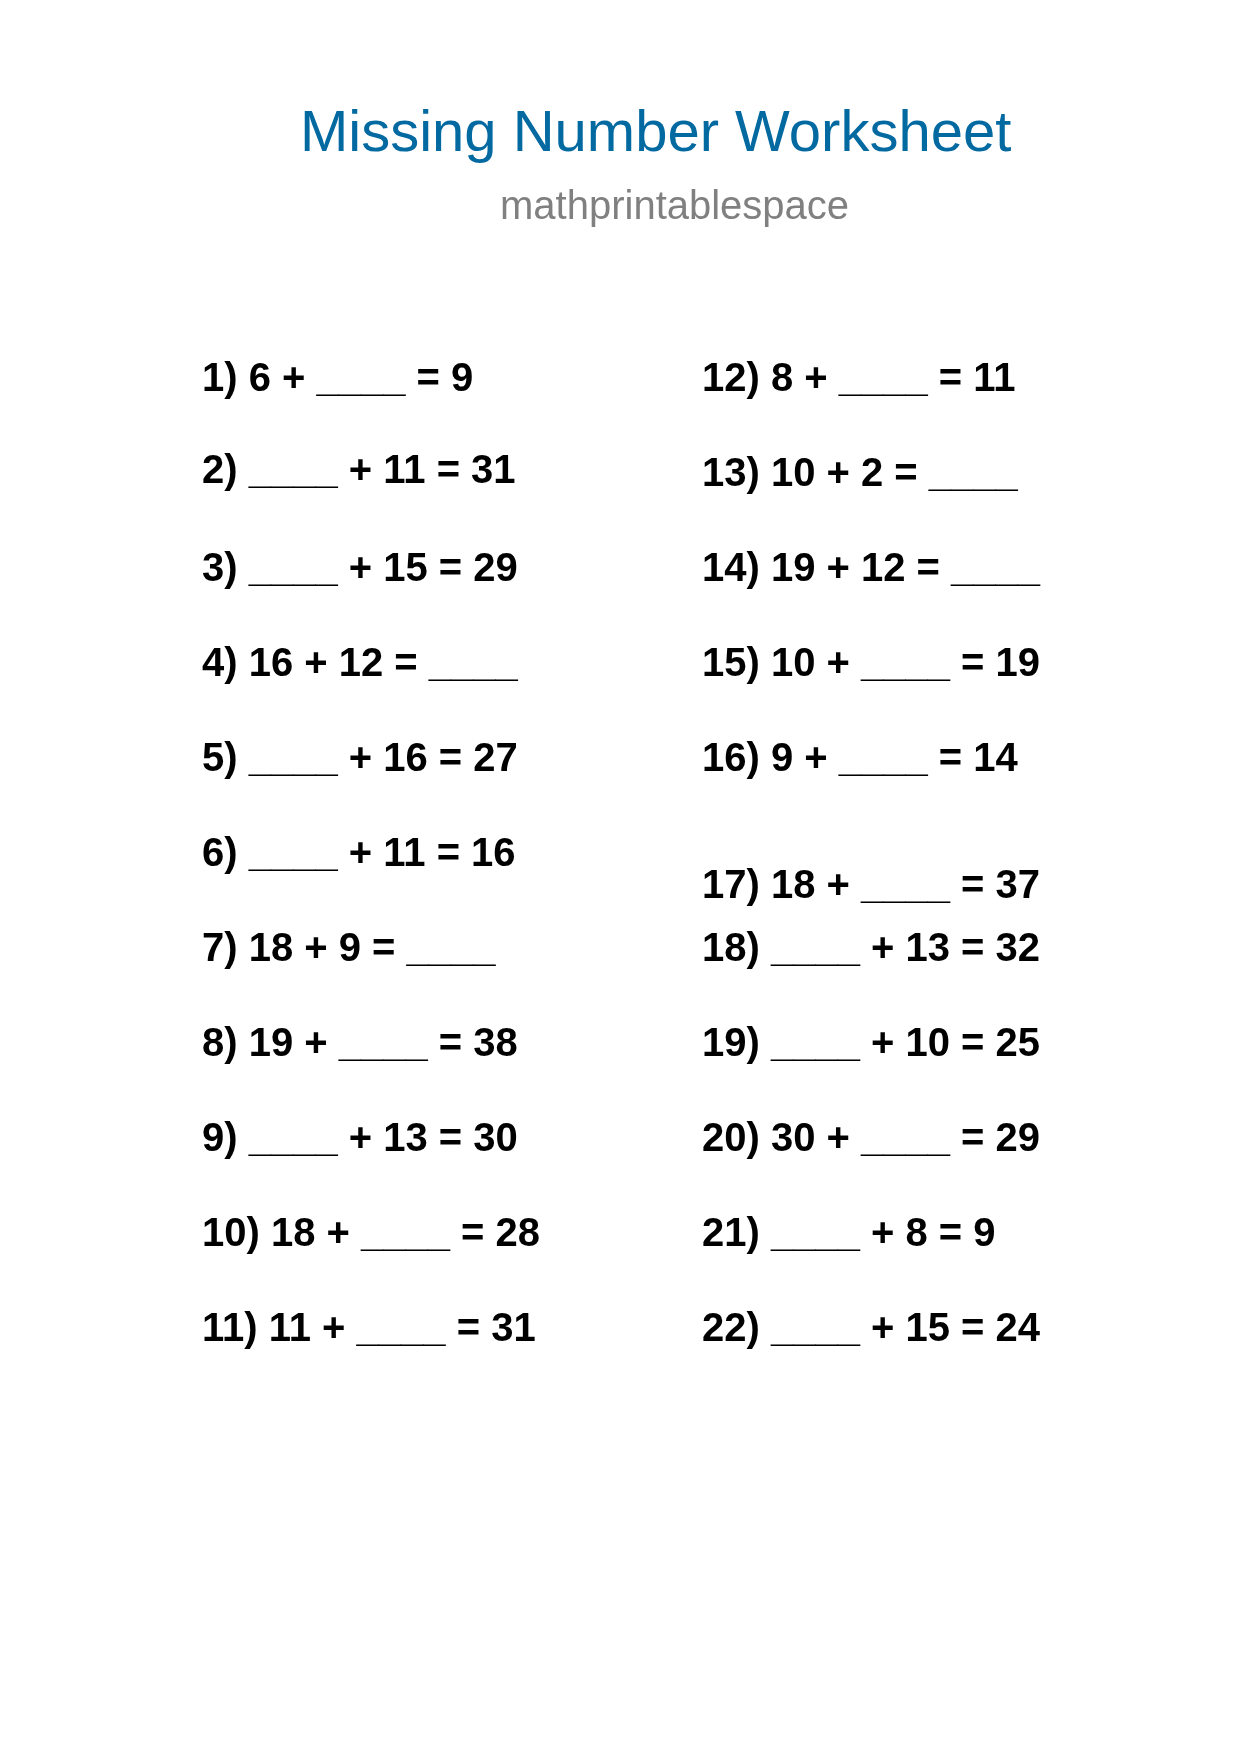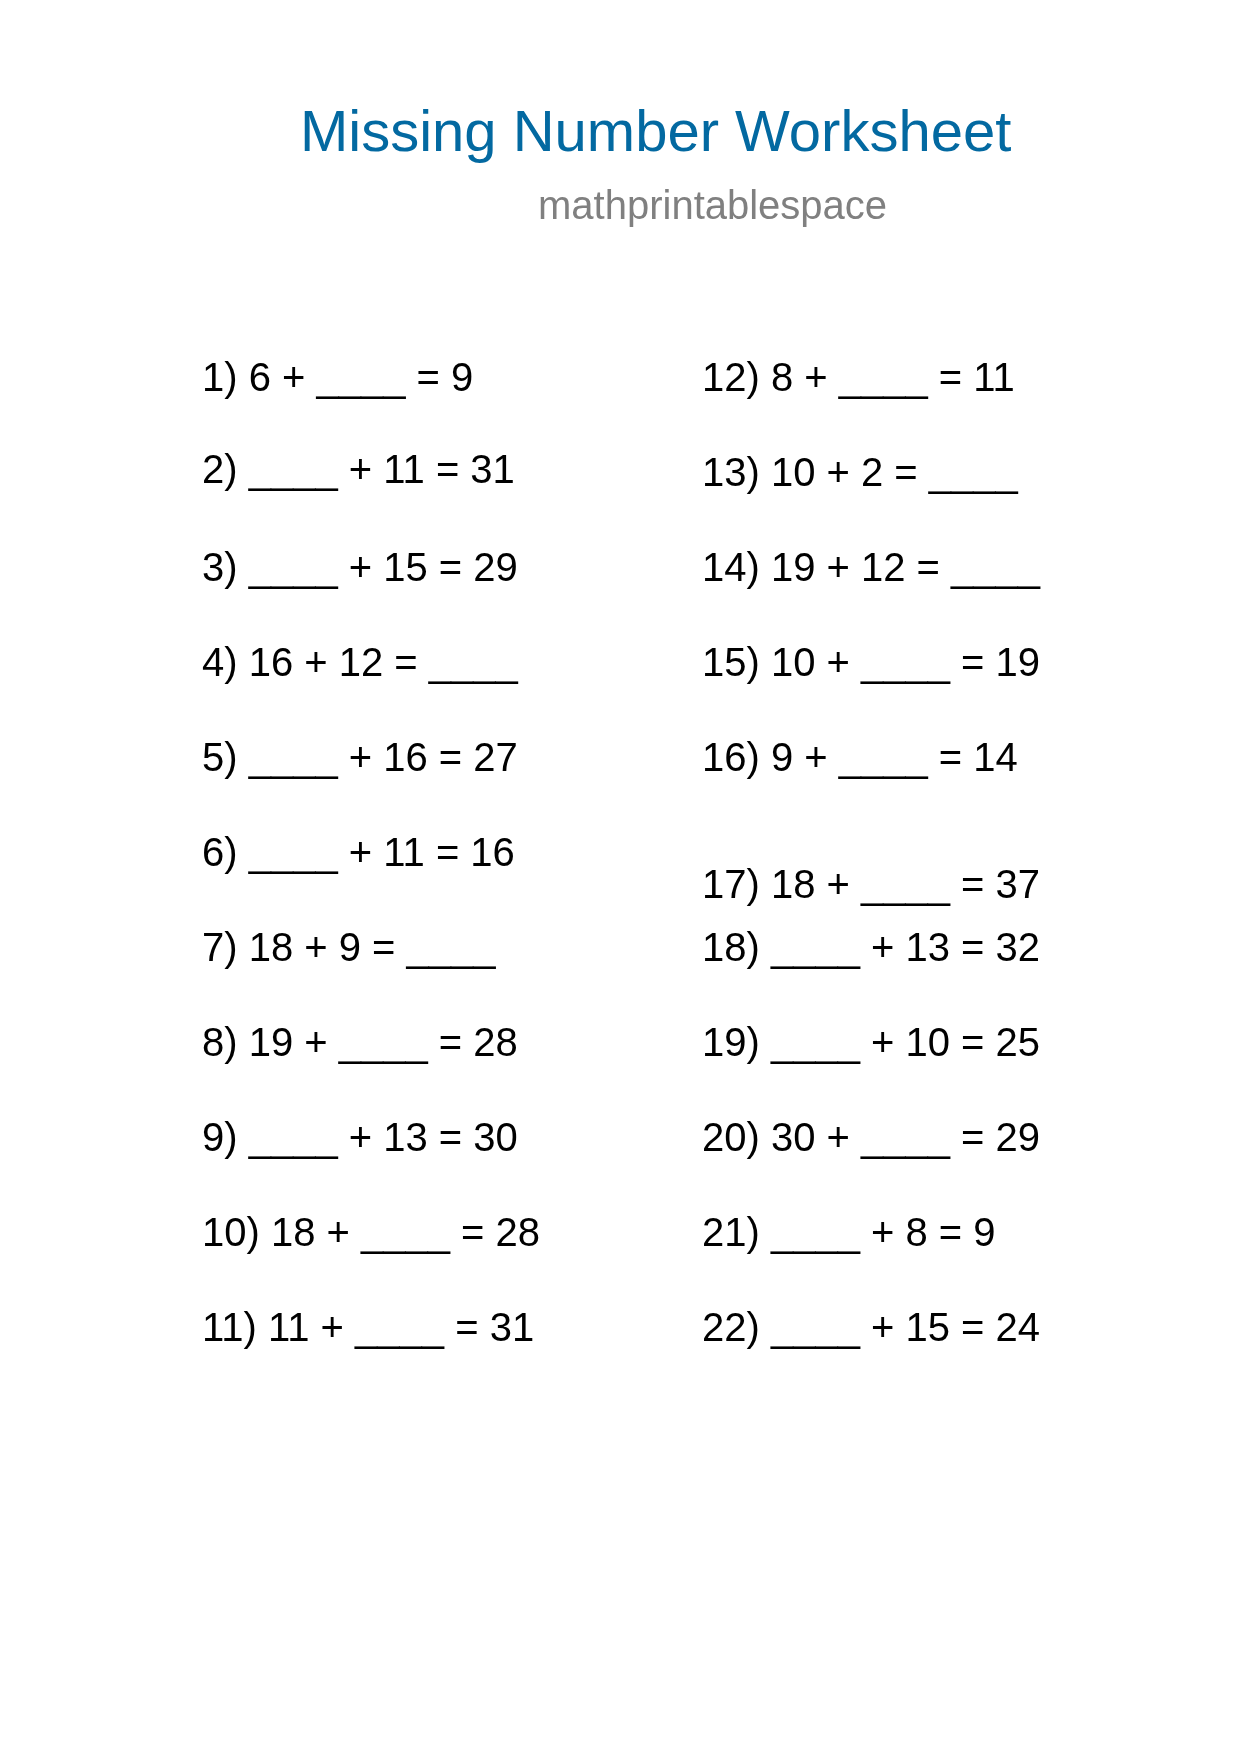--- a/index.html
+++ b/index.html
@@ -1,43 +1,43 @@
 <!DOCTYPE html>
 <html><head>
   <meta charset="utf-8">
   <style>
     html, body { margin: 0; padding: 0; background: #ffffff; }
     body { width: 1240px; height: 1754px; position: relative; overflow: hidden;
            font-family: "Liberation Sans", sans-serif; color: #000; }
     .title { position: absolute; left: 300px; top: 96px; font-size: 58px; line-height: 70px;
              white-space: nowrap; color: #0369a1; }
     .subtitle { position: absolute; left: 500px; top: 180px; font-size: 40px; line-height: 50px;
-                white-space: nowrap; color: #808080; margin-left: 38px; }
+                white-space: nowrap; color: #808080; }
     .col { position: absolute; top: 0; }
     .col-left { left: 202px; }
     .col-right { left: 702px; }
-    .problem { position: absolute; left: 0; font-size: 40px; line-height: 48px; white-space: nowrap; }
+    .problem { position: absolute; left: 0; font-size: 40px; line-height: 48px; white-space: nowrap; font-weight: bold; }
   </style>
 </head>
 <body>
 
 <div>
   <div class="title">Missing Number Worksheet</div>
   <div class="subtitle">mathprintablespace</div>
 </div>
 
 <div class="col col-left">
   <div class="problem" style="top:353px">1) 6 + ____ = 9</div>
   <div class="problem" style="top:445px">2) ____ + 11 = 31</div>
   <div class="problem" style="top:543px">3) ____ + 15 = 29</div>
   <div class="problem" style="top:638px">4) 16 + 12 = ____</div>
   <div class="problem" style="top:733px">5) ____ + 16 = 27</div>
   <div class="problem" style="top:828px">6) ____ + 11 = 16</div>
   <div class="problem" style="top:923px">7) 18 + 9 = ____</div>
-  <div class="problem" style="top:1018px">8) 19 + ____ = 28</div>
+  <div class="problem" style="top:1018px">8) 19 + ____ = 38</div>
   <div class="problem" style="top:1113px">9) ____ + 13 = 30</div>
   <div class="problem" style="top:1208px">10) 18 + ____ = 28</div>
   <div class="problem" style="top:1303px">11) 11 + ____ = 31</div>
 </div>
 
 <div class="col col-right">
   <div class="problem" style="top:353px">12) 8 + ____ = 11</div>
   <div class="problem" style="top:448px">13) 10 + 2 = ____</div>
   <div class="problem" style="top:543px">14) 19 + 12 = ____</div>
   <div class="problem" style="top:638px">15) 10 + ____ = 19</div>

